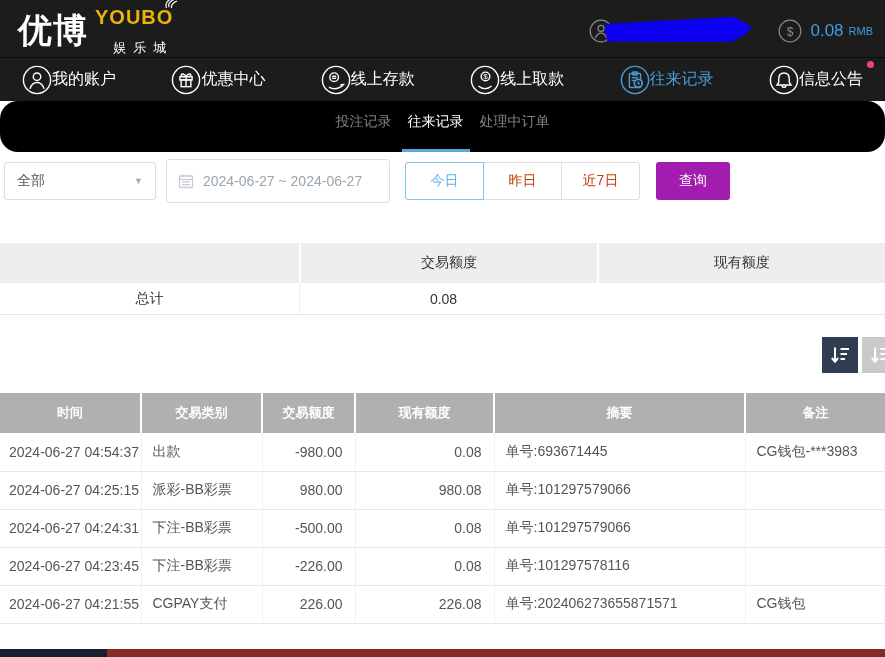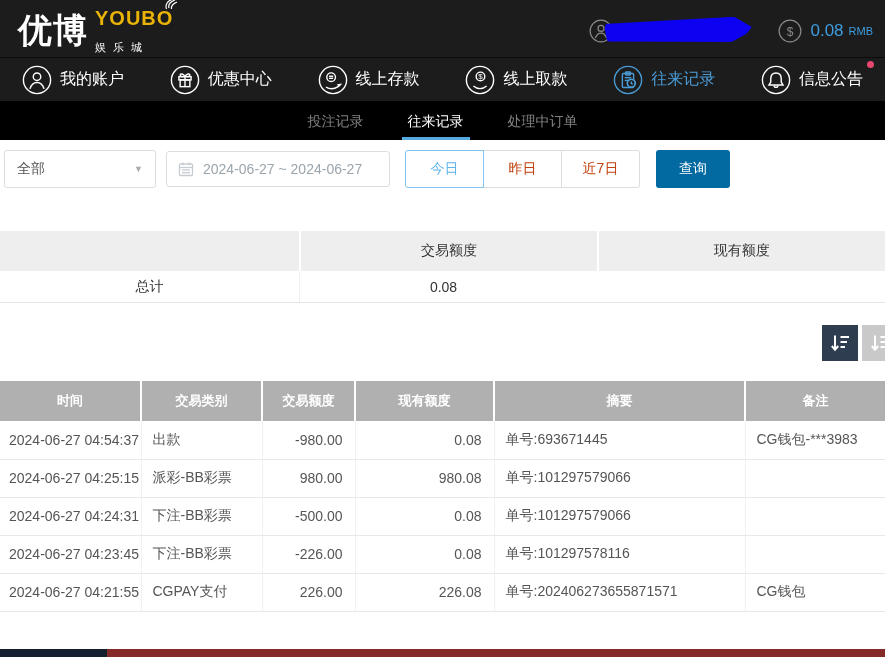--- a/index.html
+++ b/index.html
@@ -9,57 +9,57 @@
     background:#fff; position:relative; color:#333;
   }
   
   .top-header { height:57px; background:#1c1c1c; display:flex; align-items:center;
     justify-content:space-between; padding:4px 12px 0 18px; }
   .logo { display:flex; align-items:center; }
   .logo-cn { font-size:34px; font-weight:bold; color:#fff; letter-spacing:1px; }
   .logo-right { display:flex; flex-direction:column; margin-left:7px; margin-top:2px; }
   .logo-en { font-size:20px; color:#eab308; font-weight:bold; letter-spacing:1px; position:relative; line-height:20px;text-align:center;}
   .flame { position:absolute; top:-9px; right:-5px; }
-  .logo-sub { font-size:11px; color:#fff; letter-spacing:7px; margin-top:12px; }
+  .logo-sub { font-size:13px; color:#fff; letter-spacing:7px; margin-top:12px;text-align:right; }
   .header-right { display:flex; align-items:center; gap:26px; }
   .user-chip { display:flex; align-items:center; }
   .redaction { width:148px; height:25px; background:#0d01f2; border-radius:12px 14px 10px 12px;
     margin-left:-9px; transform:rotate(-1.2deg); clip-path:polygon(0 18%,88% 0,100% 42%,96% 70%,86% 100%,2% 88%); }
   .balance { display:flex; align-items:center; gap:8px; }
   .balance-amount { color:#3f9de0; font-size:17px; }
   .balance-currency { color:#3f9de0; font-size:11px; margin-left:-3px; }
   
   .main-nav { height:44px; background:#1c1c1c; border-top:1px solid #0b0b0b;
     display:flex; align-items:center; justify-content:space-between; padding:0 22px; }
-  .nav-item { display:flex; align-items:center; gap:8px; color:#fff; font-size:16px; cursor:pointer; position:relative;}
+  .nav-item { display:flex; align-items:center; color:#fff; font-size:16px; cursor:pointer; position:relative;}
   .nav-item svg { display:block; }
   .nav-item.red { color:#e0335c; }
   .nav-item.blue { color:#4a9bd5; }
   .badge-dot { position:absolute; top:-4px; right:-11px; width:7px; height:7px; border-radius:50%; background:#e8476f; }
   
-  .sub-tabs { height:39px; background:#000; display:flex; justify-content:center; gap:44px; }
+  .sub-tabs { height:51px; background:#000; display:flex; justify-content:center; gap:16px;border-radius:18px; }
   .tab { color:#828282; font-size:14px; padding-top:12px; position:relative; cursor:pointer; }
   .tab.active { color:#fff; }
   .tab.active::after { content:""; position:absolute; bottom:0; left:-6px; right:-6px; height:3px; background:#56a9e0; }
   
   .filter-bar { display:flex; align-items:center; margin:9px 0 0 4px; height:40px; }
   .select-box { width:152px; height:38px; border:1px solid #ddd; border-radius:3px;
     display:flex; align-items:center; justify-content:space-between; padding:0 12px;
     color:#555; font-size:14px; background:#fff; cursor:pointer; }
   .caret { color:#aaa; font-size:9px; }
-  .date-box { width:224px; height:36px; border:1px solid #ddd; border-radius:3px;
+  .date-box { width:224px; height:44px; border:1px solid #ddd; border-radius:3px;
     display:flex; align-items:center; gap:9px; padding:0 11px; margin-left:10px;
     color:#9aa5ad; font-size:14px; cursor:pointer; }
   .quick-group { display:flex; margin-left:15px; }
   .quick-btn { width:79px; height:38px; border:1px solid #ddd; background:#fff;
     display:flex; align-items:center; justify-content:center; color:#c2410c; font-size:14px; cursor:pointer; margin-left:-1px; }
   .quick-btn:first-child { border-radius:3px 0 0 3px; margin-left:0; }
   .quick-btn:last-child { border-radius:0 3px 3px 0; }
   .quick-btn.active { border-color:#7ec5f0; color:#5db4ea; z-index:1; }
-  .search-btn { width:74px; height:38px; background:#0369a1; border:none; border-radius:3px;
+  .search-btn { width:74px; height:38px; background:#a21caf; border:none; border-radius:3px;
     margin-left:16px; color:#fff; font-size:14px; display:flex; align-items:center; justify-content:center; cursor:pointer; }
   
   .summary { margin-top:42px; }
   .summary-header { display:flex; height:40px; }
   .summary-header .cell { background:#eee; display:flex; align-items:center; justify-content:center;
     font-size:14px; color:#333; }
   .summary-header .cell + .cell { margin-left:2px; }
   .summary-row { display:flex; height:32px; border-bottom:1px solid #e5e5e5; }
   .summary-row .cell { display:flex; align-items:center; justify-content:center; font-size:14px; color:#333;
     border-right:1px solid #f0f0f0; }

